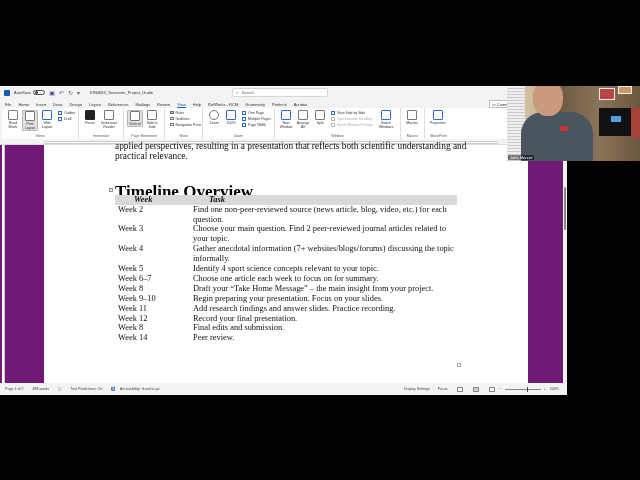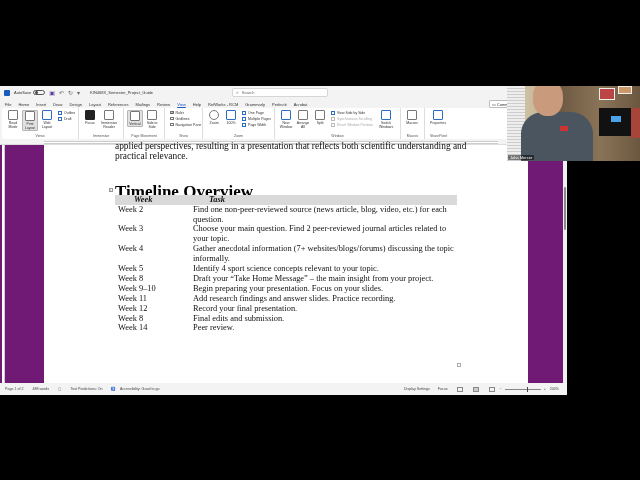--- a/index.html
+++ b/index.html
@@ -308,20 +308,24 @@
               </tr>
             <tr>
                 <td class="wk">Week 4</td>
                 <td>Gather anecdotal information (7+ websites/blogs/forums) discussing the topic informally.</td>
               </tr>
             <tr>
                 <td class="wk">Week 5</td>
                 <td>Identify 4 sport science concepts relevant to your topic.</td>
               </tr>
             <tr>
+                <td class="wk">Week 6–7</td>
+                <td>Choose one article each week to focus on for summary.</td>
+              </tr>
+            <tr>
                 <td class="wk">Week 8</td>
                 <td>Draft your “Take Home Message” – the main insight from your project.</td>
               </tr>
             <tr>
                 <td class="wk">Week 9–10</td>
                 <td>Begin preparing your presentation. Focus on your slides.</td>
               </tr>
             <tr>
                 <td class="wk">Week 11</td>
                 <td>Add research findings and answer slides. Practice recording.</td>

